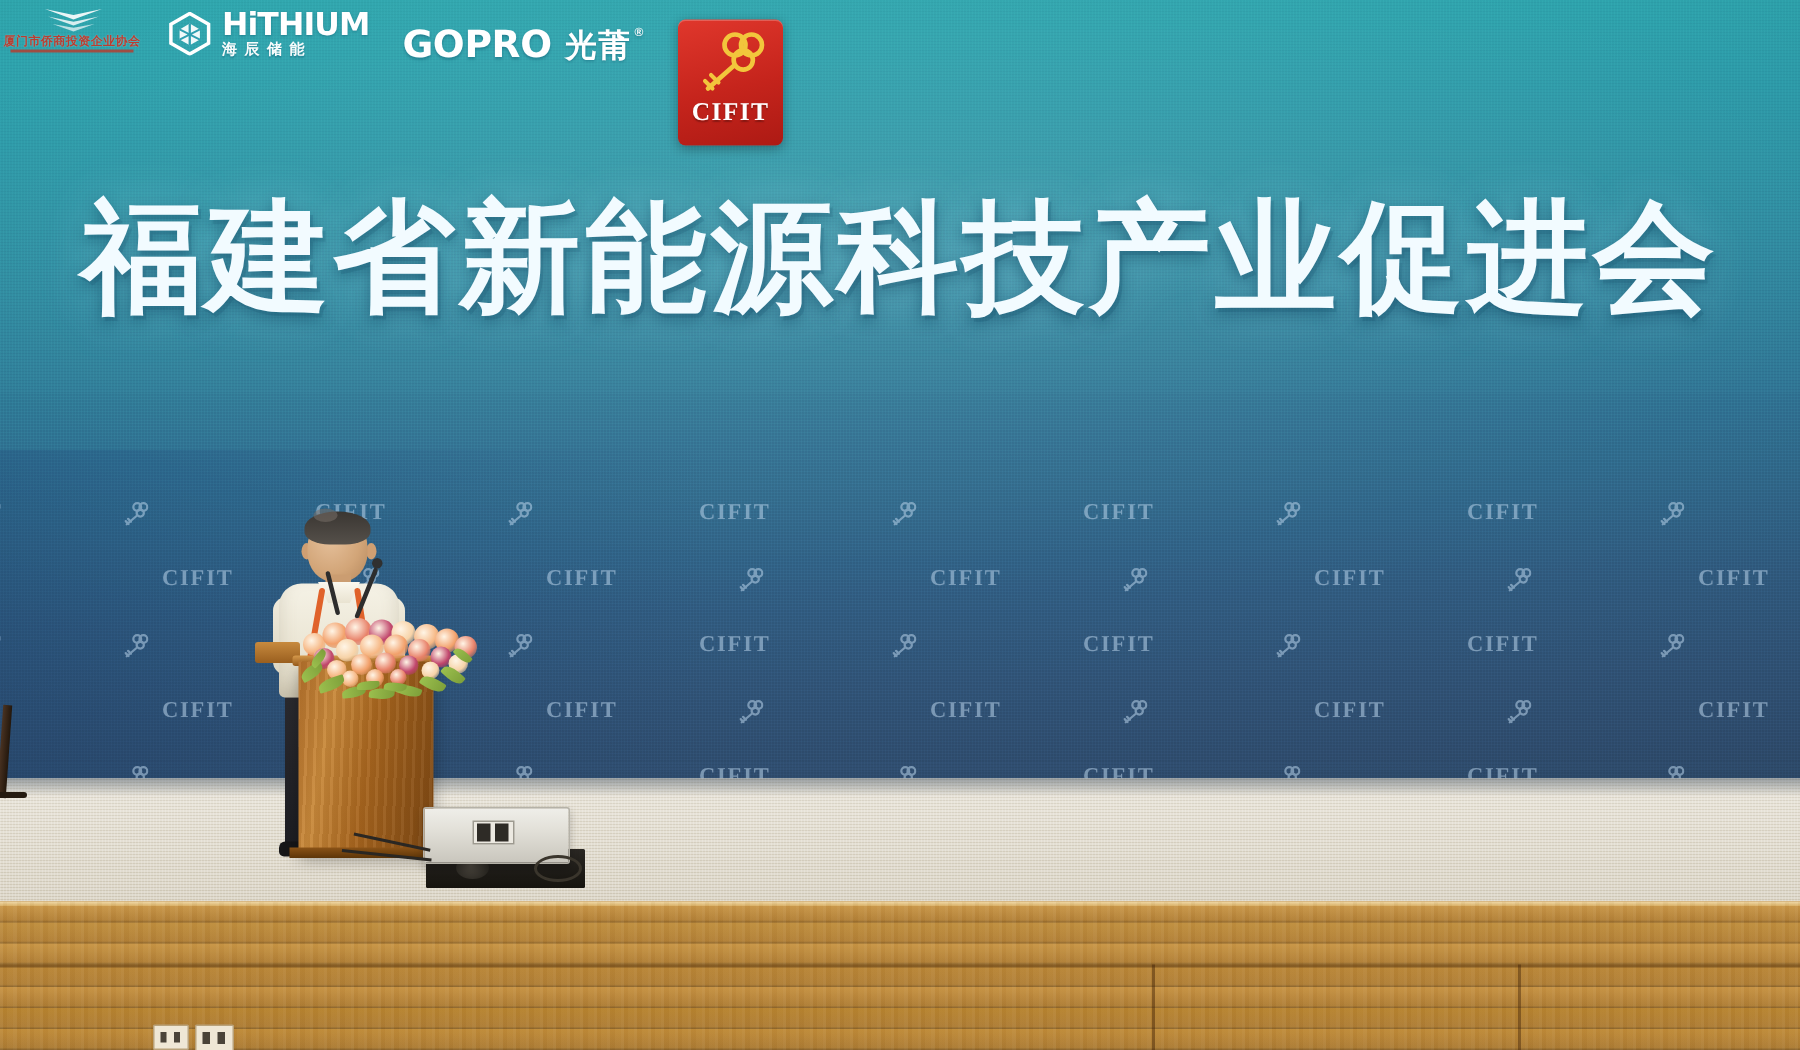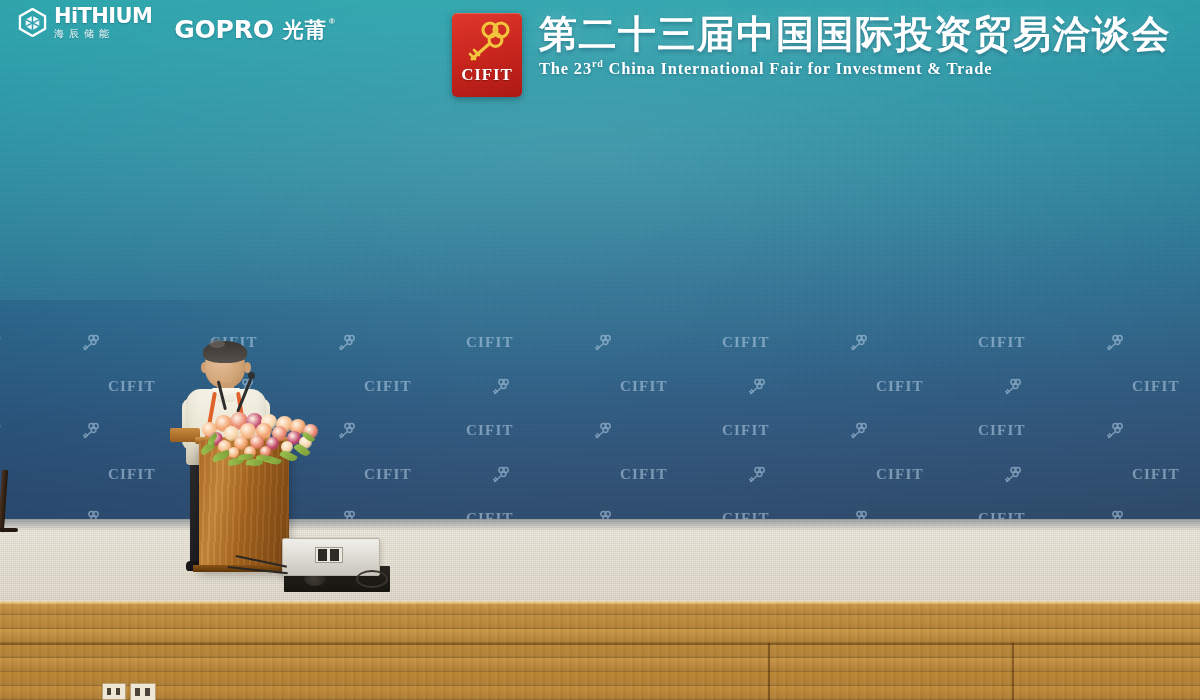--- a/index.html
+++ b/index.html
@@ -50,21 +50,21 @@
   .xm-txt{position:absolute;left:0;top:20px;width:92px;text-align:center;
     font-size:8px;font-weight:700;color:#c0392b;letter-spacing:.3px;
     text-shadow:0 0 1px rgba(255,255,255,.45);filter:blur(.35px);white-space:nowrap;}
   .xm-rule{position:absolute;left:5px;top:31px;width:82px;height:1.5px;background:#b8392c;opacity:.85;}
 
   .sp-hi{margin-left:18px;display:flex;gap:7px;}
   .hi-cube{width:29px;height:29px;}
   .hi-wrap{display:flex;flex-direction:column;line-height:1;}
   .hi-en{font-family:"DejaVu Sans",sans-serif;font-size:21px;font-weight:800;color:#fff;letter-spacing:-.6px;
          text-shadow:0 1px 2px rgba(0,60,90,.35);}
-  .hi-cn{font-size:10px;font-weight:400;color:#fff;letter-spacing:5px;margin-top:2px;opacity:.97;
+  .hi-cn{font-size:10px;font-weight:700;color:#fff;letter-spacing:5px;margin-top:2px;opacity:.97;
          text-shadow:0 1px 1px rgba(0,60,90,.3);}
 
   .sp-go{margin-left:22px;display:flex;align-items:flex-end;gap:9px;}
   .go-en{font-family:"DejaVu Sans",sans-serif;font-size:25px;font-weight:800;color:#fff;letter-spacing:-.2px;
          text-shadow:0 1px 2px rgba(0,60,90,.35);}
   .go-cn{font-size:21px;font-weight:700;color:#fff;letter-spacing:1px;position:relative;
          text-shadow:0 1px 2px rgba(0,60,90,.35);}
   .go-r{position:absolute;right:-9px;top:1px;font-size:8px;font-weight:700;}
 
   
@@ -191,20 +191,29 @@
 <div id="stage">
 
   <div class="backdrop">
     <div class="tex"></div>
     <div class="castL"></div>
     <div class="vign"></div>
   </div>
 
   <div class="sponsors">
 
+    <div class="sp sp-xm">
+      <svg class="xm-wing" viewBox="0 0 42 18">
+        <path d="M2 2 L21 9 L40 2 L21 6 Z" fill="#ffffff" opacity=".95"></path>
+        <path d="M4 7 L21 13 L38 7 L21 10.5 Z" fill="#ffffff" opacity=".85"></path>
+        <path d="M7 12 L21 17 L35 12 L21 14.5 Z" fill="#ffffff" opacity=".7"></path>
+      </svg>
+      <div class="xm-txt">厦门市侨商投资企业协会</div>
+      <div class="xm-rule"></div>
+    </div>
 
     <div class="sp sp-hi">
       <svg class="hi-cube" viewBox="0 0 30 30">
         <path d="M15 1 L28 8.5 L28 21.5 L15 29 L2 21.5 L2 8.5 Z" fill="none" stroke="#fff" stroke-width="2.4"></path>
         <path d="M15 8 L22 12 L22 19 L15 23 L8 19 L8 12 Z" fill="#fff" opacity=".93"></path>
         <path d="M15 8 L15 23" stroke="#2f9fb0" stroke-width="1.6"></path>
         <path d="M8 12 L22 19 M22 12 L8 19" stroke="#2f9fb0" stroke-width="1.4"></path>
       </svg>
       <div class="hi-wrap">
         <div class="hi-en">HiTHIUM</div>
@@ -228,28 +237,23 @@
           <circle cx="26" cy="11" r="7"></circle>
           <circle cx="37" cy="11" r="7"></circle>
           <circle cx="31.5" cy="21" r="6.4"></circle>
           <path d="M25 25 L8 40"></path>
           <path d="M10 31 L15 36" stroke-width="2.7"></path>
           <path d="M6 35 L11 40" stroke-width="2.7"></path>
         </g>
       </svg>
       <div class="cifit-word">CIFIT</div>
     </div>
-    <div class="cifit-text">
-      <div class="cifit-cn">第二十三届中国国际投资贸易洽谈会</div>
-      <div class="cifit-en">
-        <span>The 23</span><sup>rd</sup><span> China International Fair for Investment &amp; Trade</span>
-      </div>
-    </div>
   </div>
 
+  <div class="headline">福建省新能源科技产业促进会</div>
 
   <div class="wm-zone" id="wmZone">
       <div class="wm wm-t" style="left: -46px; top: 8px; color: rgb(185, 211, 234);">CIFIT</div>
       <div class="wm " style="left: 82px; top: 8px; color: rgb(185, 211, 234);"><svg class="wm-k" viewBox="0 0 17 17">
           <g fill="none" stroke="currentColor" stroke-width="1.5" stroke-linecap="round">
             <circle cx="9.5" cy="4" r="2.6"></circle>
             <circle cx="13.6" cy="4" r="2.6"></circle>
             <circle cx="11.5" cy="8" r="2.4"></circle>
             <path d="M9 10 L2.5 15.5"></path>
             <path d="M3.4 11.9 L5.3 13.8"></path>

